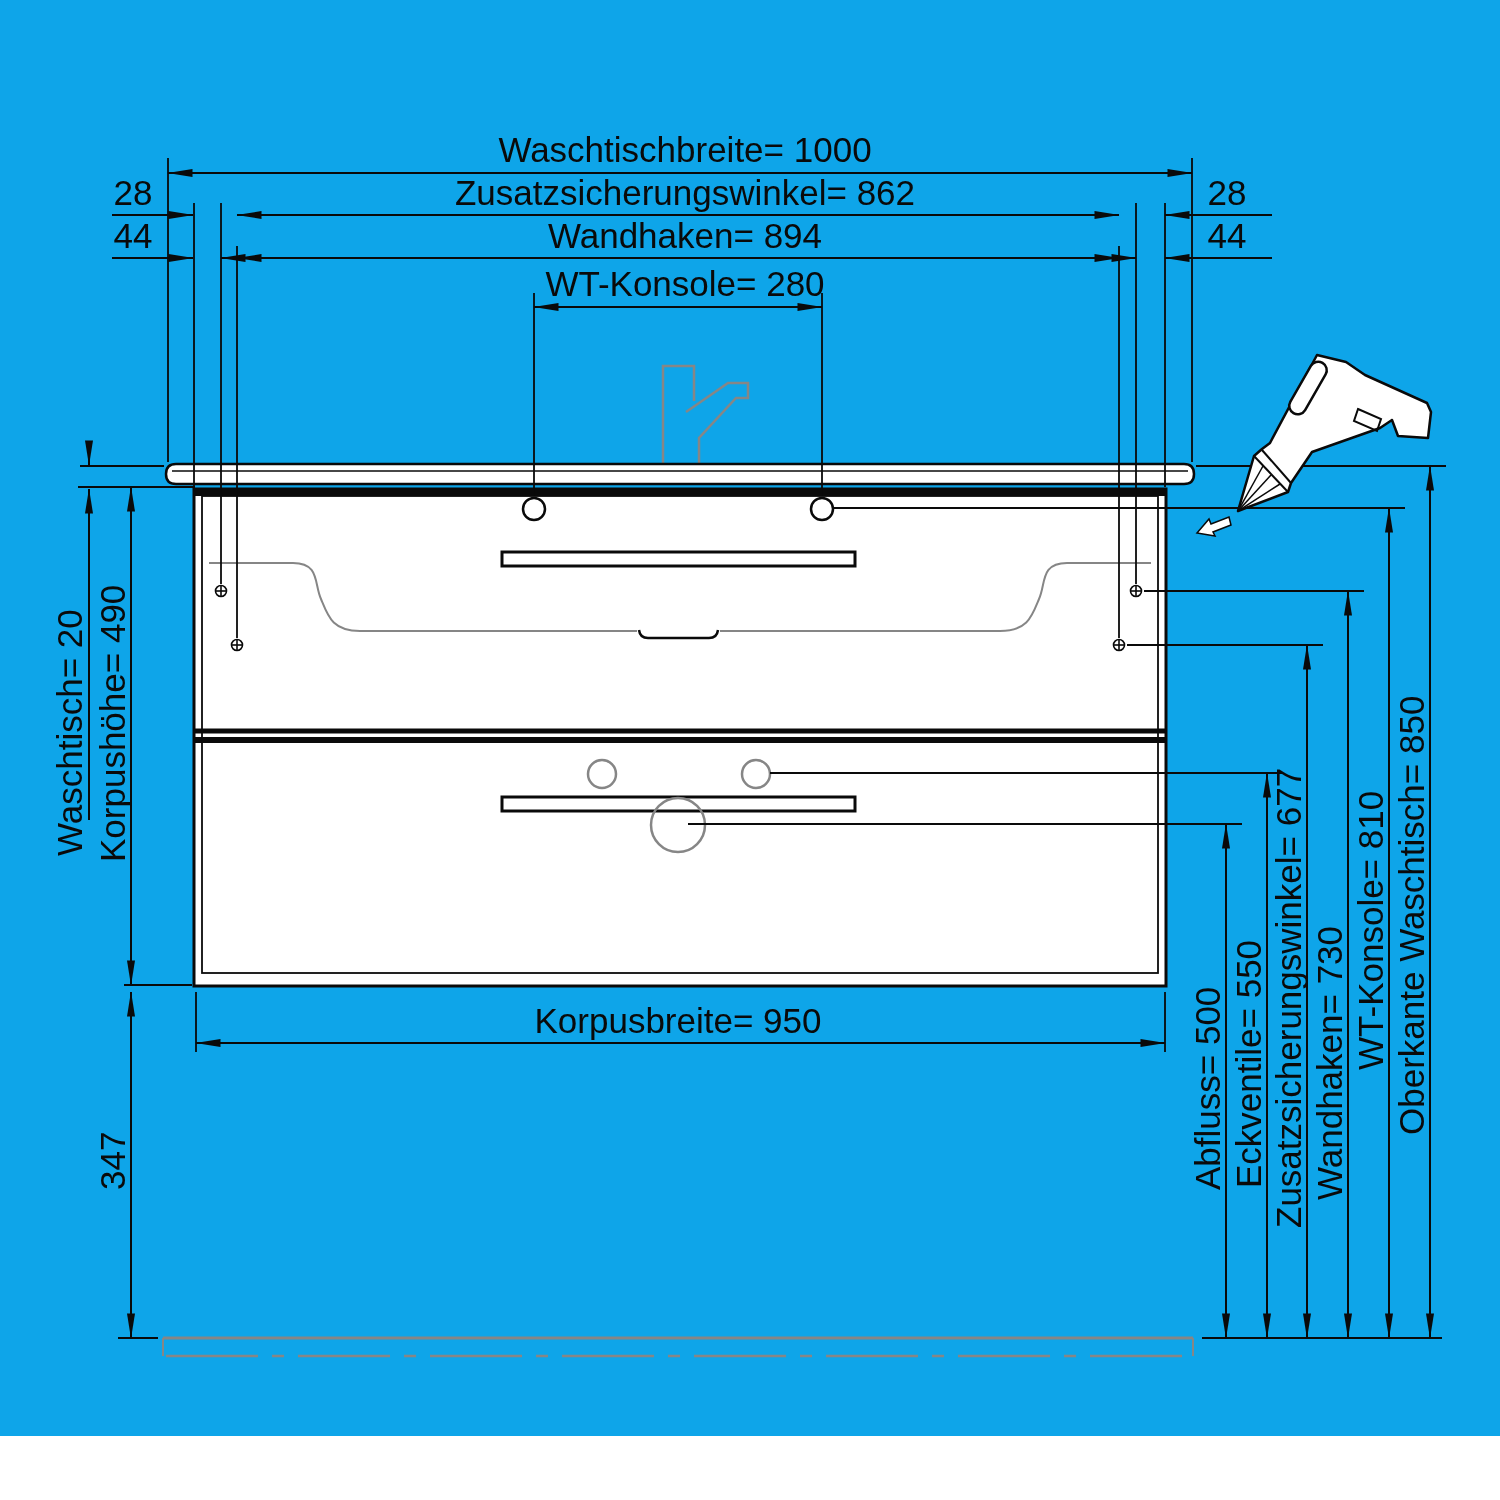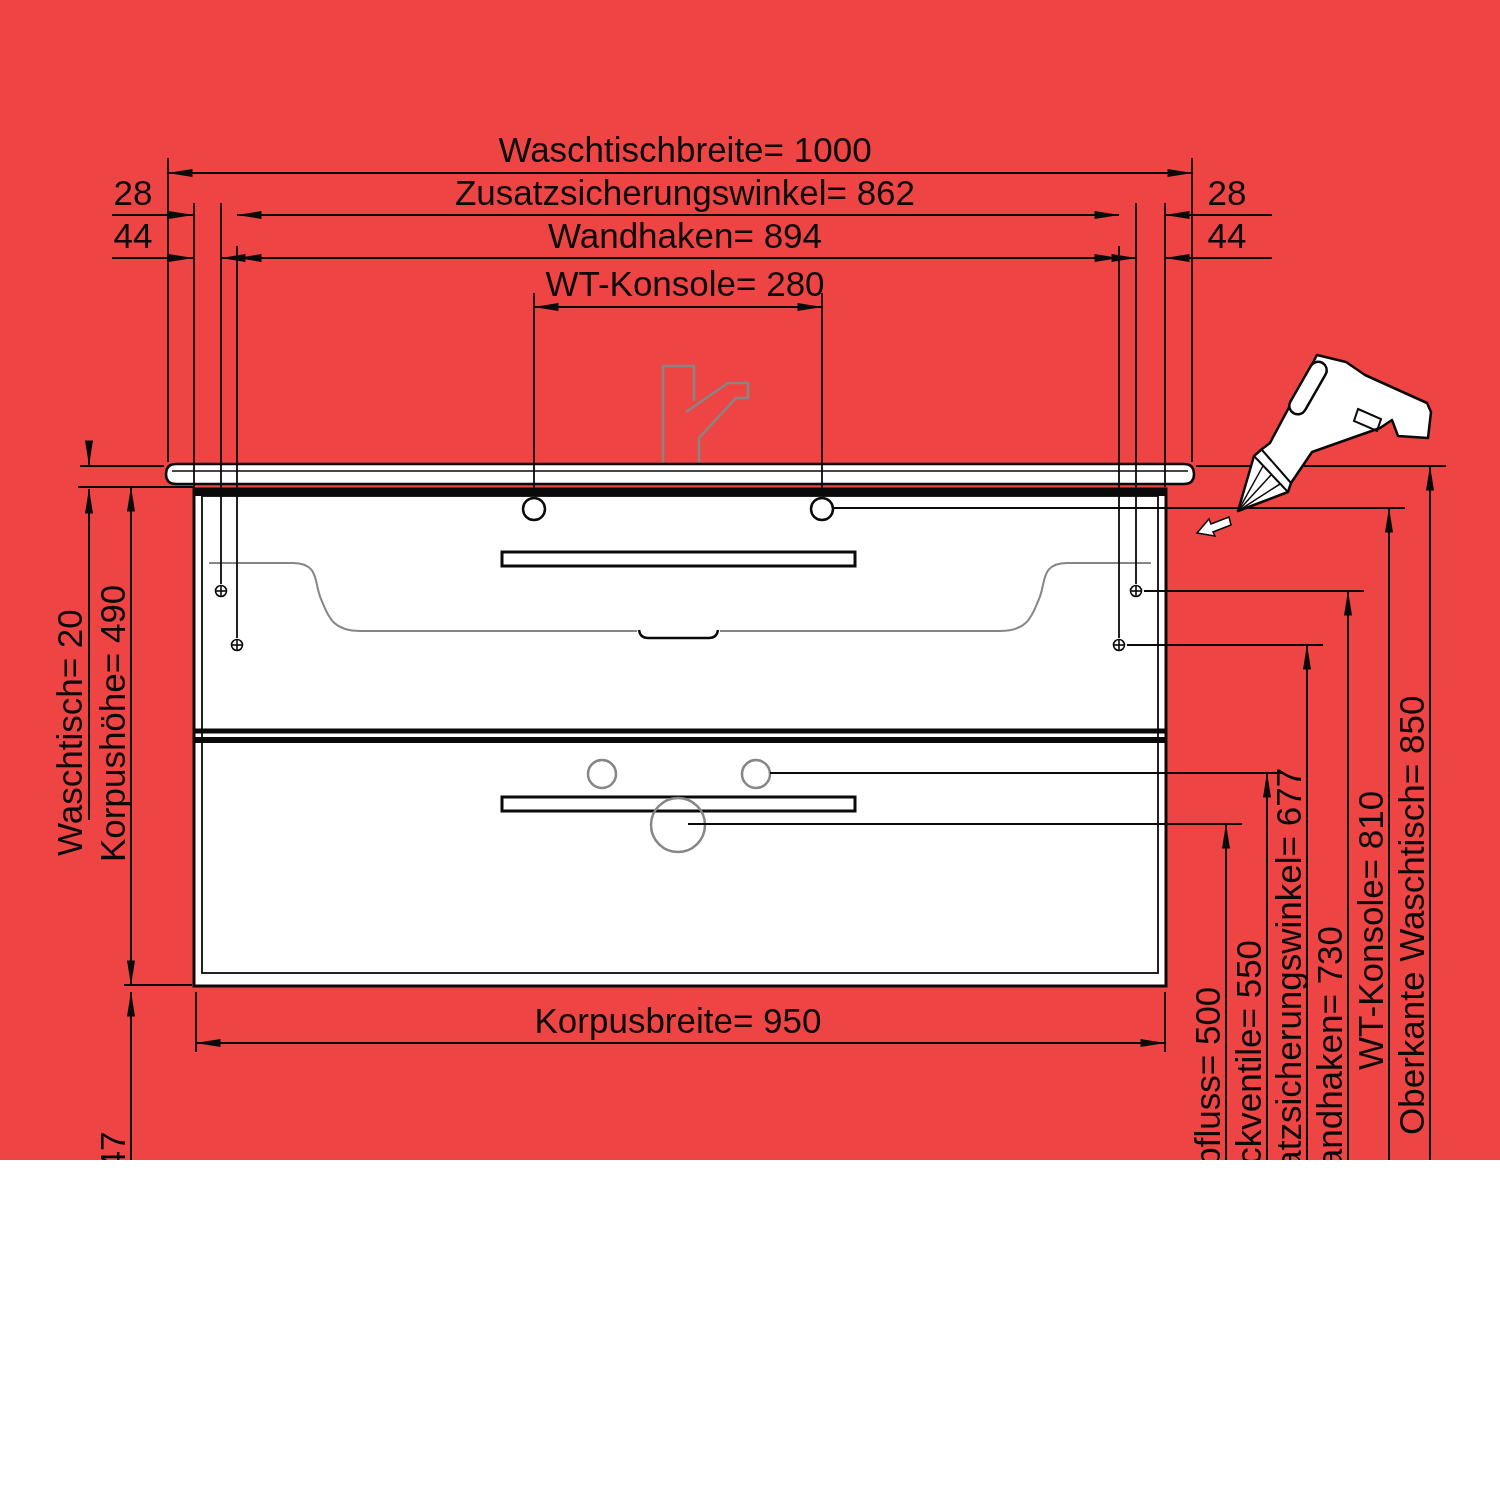--- a/index.html
+++ b/index.html
@@ -1,16 +1,16 @@
 <!DOCTYPE html>
 <html><head>
 <meta charset="utf-8">
 <style>
   html,body{margin:0;padding:0;background:#ffffff;}
-  .page{width:1500px;height:1160px;position:relative;background:#ef4444;overflow:hidden;}
+  .page{width:1500px;height:1436px;position:relative;background:#0ea5e9;overflow:hidden;}
   svg{display:block;}
   text{font-family:"Liberation Sans","DejaVu Sans",sans-serif;font-size:35px;fill:#0a0a0a;}
   .mid{text-anchor:middle;}
   .rot{text-anchor:start;}
   .d{stroke:#0a0a0a;stroke-width:2;fill:none;}
   .dt{stroke:#0a0a0a;stroke-width:1.8;fill:none;}
   .o{stroke:#0a0a0a;fill:none;}
   .gry{stroke:#868686;fill:none;}
   .wfill{fill:#ffffff;}
 </style>

